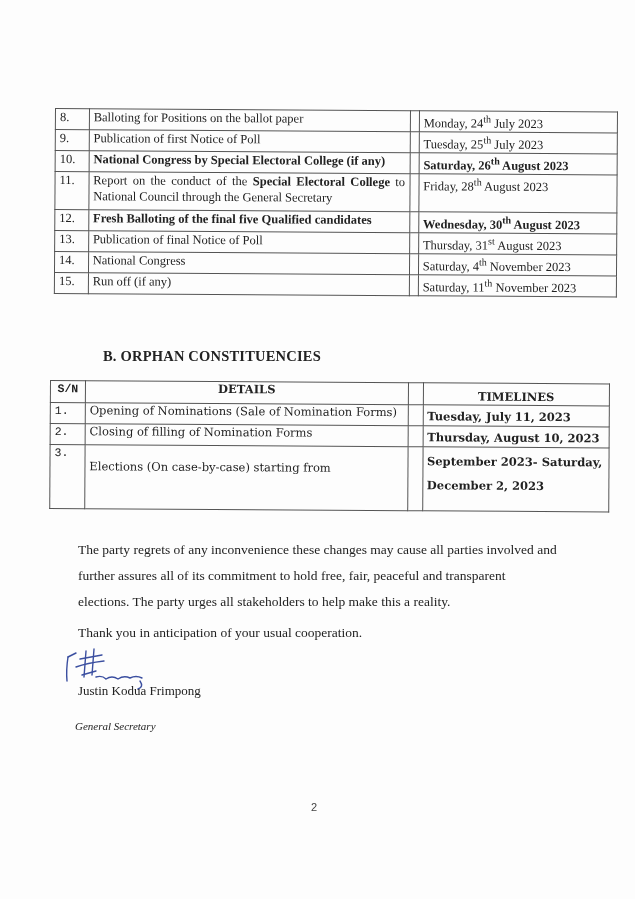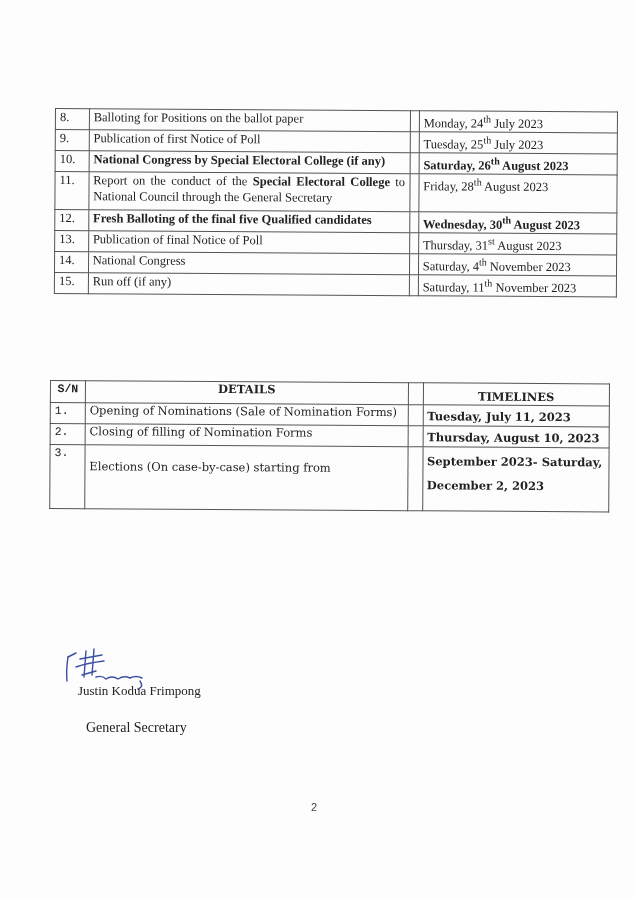--- a/index.html
+++ b/index.html
@@ -39,21 +39,21 @@
     #table-b .hdr { font-weight: bold; text-align: center; }
     #table-b tr { height: 21px; }
     #table-b tr.tall { height: 64px; }
 
     .para { position: absolute; left: 78px; width: 480px; font-size: 13.5px; line-height: 26px; }
     #closing-para { top: 537px; }
     #thanks { top: 620px; }
 
     #signature { position: absolute; left: 62px; top: 645px; width: 110px; height: 50px; }
     #signatory-name { position: absolute; left: 78px; top: 683px; font-size: 13px; }
-    #signatory-title { position: absolute; left: 86px; top: 720px; font-size: 14px; }
+    #signatory-title { position: absolute; left: 75px; top: 720px; font-size: 11px; font-style: italic; }
     #page-number { position: absolute; left: 311px; top: 801px; font-size: 11px; font-family: "Liberation Sans", sans-serif; color: #444; }
   </style>
 </head>
 <body>
 
 <div class="page">
 
   <table id="table-a">
     <tbody>
         <tr>
@@ -100,20 +100,21 @@
     </tr>
     <tr>
       <td class="sn">15.</td>
       <td class="details">Run off (if any)</td>
       <td class="gap"></td>
       <td class="date"><span>Saturday, 11</span><sup>th</sup><span> November 2023</span></td>
     </tr>
   </tbody>
     </table>
 
+  <div id="section-b-title">B. ORPHAN CONSTITUENCIES</div>
 
   <table id="table-b">
     <tbody>
         <tr>
       <td class="sn hdr">S/N</td>
       <td class="details hdr">DETAILS</td>
       <td class="gap"></td>
       <td class="date hdr" style="padding-top:6px;">TIMELINES</td>
     </tr>
     <tr>
@@ -130,20 +131,22 @@
     </tr>
     <tr class="tall">
       <td class="sn">3.</td>
       <td class="details" style="padding-top:14px;">Elections (On case-by-case) starting from</td>
       <td class="gap"></td>
       <td class="date" style="line-height:24px;padding-top:2px;">September 2023- Saturday, December 2, 2023</td>
     </tr>
   </tbody>
     </table>
 
+  <div id="closing-para" class="para">The party regrets of any inconvenience these changes may cause all parties involved and further assures all of its commitment to hold free, fair, peaceful and transparent elections. The party urges all stakeholders to help make this a reality.</div>
+  <div id="thanks" class="para">Thank you in anticipation of your usual cooperation.</div>
 
   <svg id="signature" viewBox="0 0 110 50">
     <g fill="none" stroke="#3b4fa0" stroke-width="1.4" stroke-linecap="round">
       <path d="M6 12 Q4 25 5 36"></path>
       <path d="M6 12 L14 8"></path>
       <path d="M14 22 Q25 18 42 16"></path>
       <path d="M18 14 L40 10"></path>
       <path d="M24 6 L22 32"></path>
       <path d="M32 4 L30 30"></path>
       <path d="M20 30 L34 26"></path>

